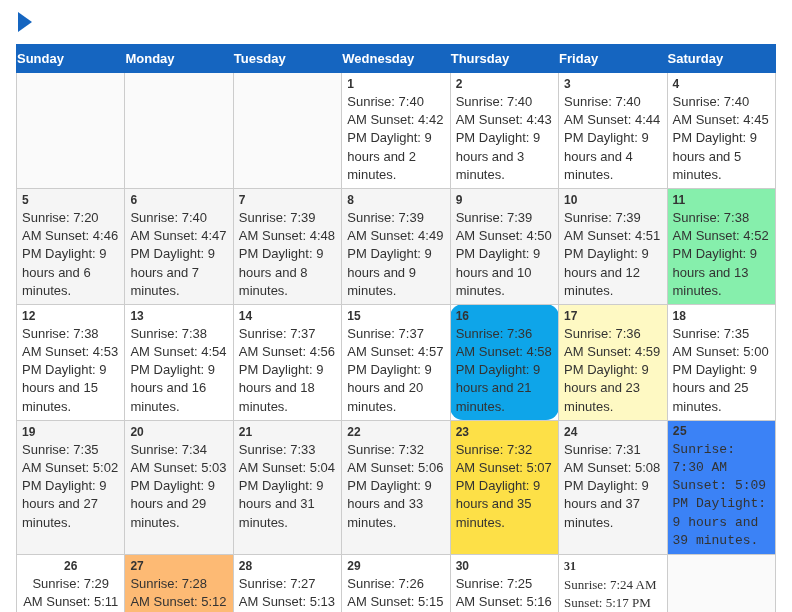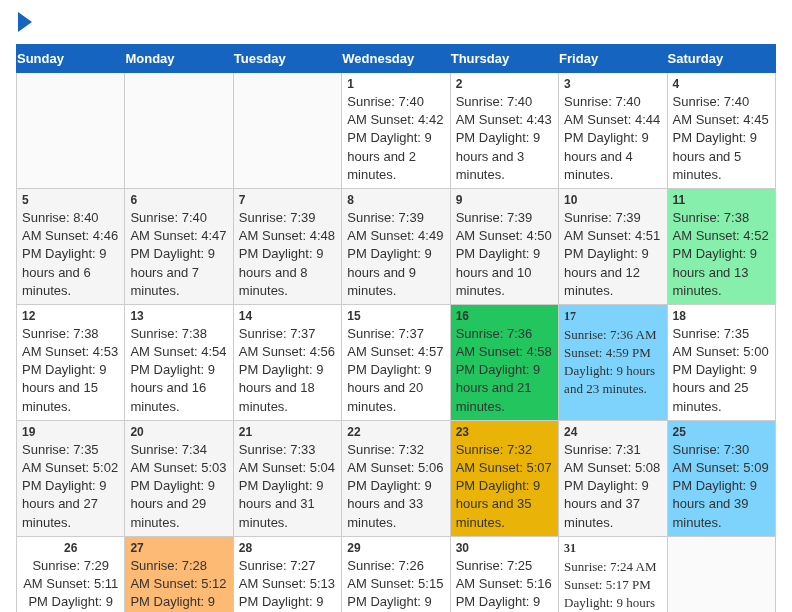--- a/index.html
+++ b/index.html
@@ -159,21 +159,21 @@
         <td style="background: rgb(255, 255, 255);">
           <div class="day-number">4</div>
           <div class="day-info">Sunrise: 7:40 AM
 Sunset: 4:45 PM
 Daylight: 9 hours and 5 minutes.</div>
         </td>
       </tr>
       <tr>
         <td style="background: rgb(245, 245, 245);">
           <div class="day-number">5</div>
-          <div class="day-info">Sunrise: 8:40 AM
+          <div class="day-info">Sunrise: 7:20 AM
 Sunset: 4:46 PM
 Daylight: 9 hours and 6 minutes.</div>
         </td>
         <td style="background: rgb(245, 245, 245);">
           <div class="day-number">6</div>
           <div class="day-info">Sunrise: 7:40 AM
 Sunset: 4:47 PM
 Daylight: 9 hours and 7 minutes.</div>
         </td>
         <td style="background: rgb(245, 245, 245);">
@@ -225,27 +225,27 @@
           <div class="day-info">Sunrise: 7:37 AM
 Sunset: 4:56 PM
 Daylight: 9 hours and 18 minutes.</div>
         </td>
         <td style="background: rgb(255, 255, 255);">
           <div class="day-number">15</div>
           <div class="day-info">Sunrise: 7:37 AM
 Sunset: 4:57 PM
 Daylight: 9 hours and 20 minutes.</div>
         </td>
-        <td style="background: #22c55e;">
+        <td style="background: #0ea5e9; border-radius: 13px;">
           <div class="day-number">16</div>
           <div class="day-info">Sunrise: 7:36 AM
 Sunset: 4:58 PM
 Daylight: 9 hours and 21 minutes.</div>
         </td>
-        <td style="background: #7dd3fc; font-family: Liberation Serif, serif;">
+        <td style="background: #fef9c3;">
           <div class="day-number">17</div>
           <div class="day-info">Sunrise: 7:36 AM
 Sunset: 4:59 PM
 Daylight: 9 hours and 23 minutes.</div>
         </td>
         <td style="background: rgb(255, 255, 255);">
           <div class="day-number">18</div>
           <div class="day-info">Sunrise: 7:35 AM
 Sunset: 5:00 PM
 Daylight: 9 hours and 25 minutes.</div>
@@ -269,33 +269,33 @@
           <div class="day-info">Sunrise: 7:33 AM
 Sunset: 5:04 PM
 Daylight: 9 hours and 31 minutes.</div>
         </td>
         <td style="background: rgb(245, 245, 245);">
           <div class="day-number">22</div>
           <div class="day-info">Sunrise: 7:32 AM
 Sunset: 5:06 PM
 Daylight: 9 hours and 33 minutes.</div>
         </td>
-        <td style="background: #eab308;">
+        <td style="background: #fde047;">
           <div class="day-number">23</div>
           <div class="day-info">Sunrise: 7:32 AM
 Sunset: 5:07 PM
 Daylight: 9 hours and 35 minutes.</div>
         </td>
         <td style="background: rgb(245, 245, 245);">
           <div class="day-number">24</div>
           <div class="day-info">Sunrise: 7:31 AM
 Sunset: 5:08 PM
 Daylight: 9 hours and 37 minutes.</div>
         </td>
-        <td style="background: #7dd3fc;">
+        <td style="background: #3b82f6; font-family: Liberation Mono, monospace;">
           <div class="day-number">25</div>
           <div class="day-info">Sunrise: 7:30 AM
 Sunset: 5:09 PM
 Daylight: 9 hours and 39 minutes.</div>
         </td>
       </tr>
       <tr>
         <td style="background: rgb(255, 255, 255); text-align: center;">
           <div class="day-number">26</div>
           <div class="day-info">Sunrise: 7:29 AM

